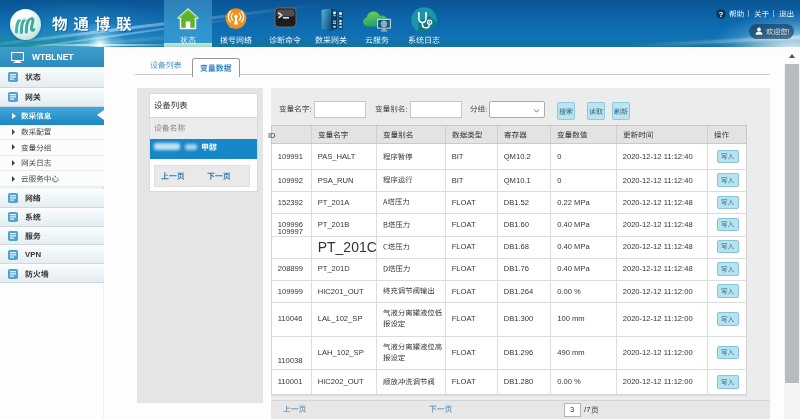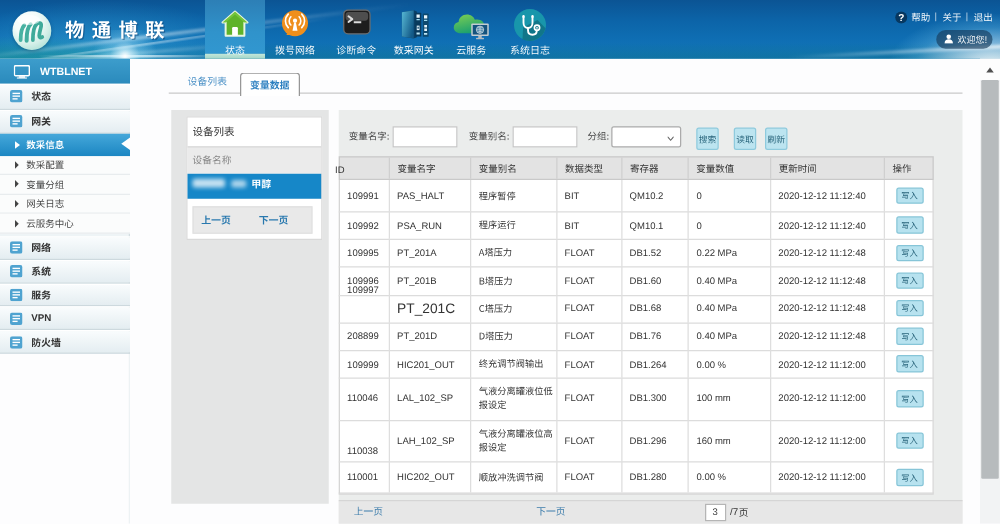--- a/index.html
+++ b/index.html
@@ -533,21 +533,21 @@
 <div class="abs" style="left:557.2px;top:169.0px;height:22.2px;display:flex;align-items:center;font-size:7.6px;color:#333">0</div>
 <div class="abs" style="left:615.7px;top:169.0px;width:1px;height:22.2px;background:#dedede"></div>
 <div class="abs" style="left:622.7px;top:169.0px;height:22.2px;display:flex;align-items:center;font-size:7.6px;color:#333">2020-12-12 11:12:40</div>
 <div class="abs" style="left:706.9px;top:169.0px;width:1px;height:22.2px;background:#dedede"></div>
 <div class="abs ctr" style="left:716.9px;top:173.3px;width:22px;height:13.5px;background:#b7e2ef;border:1px solid #86c5d8;border-radius:2px">
     <svg width="13.2" height="6.6" viewBox="0 -5.81 13.2 6.6" style="display:block;overflow:visible">
       <path d="M0.5 -5.2V-3.9H1V-4.7H5.6V-3.9H6.1V-5.2ZM0.6 -1.4V-0.9H4.3V-1.4ZM2 -4.6C1.8 -3.8 1.6 -2.7 1.4 -2.1H4.9C4.8 -0.8 4.6 -0.2 4.5 -0.1C4.4 -0 4.3 0 4.2 0C4 0 3.5 -0 3.1 -0C3.2 0.1 3.2 0.3 3.2 0.4C3.7 0.4 4.1 0.5 4.3 0.4C4.6 0.4 4.7 0.4 4.9 0.2C5.1 -0 5.3 -0.7 5.4 -2.3C5.4 -2.4 5.5 -2.6 5.5 -2.6H2L2.2 -3.4H5.3V-3.8H2.3L2.5 -4.5Z M8.5 -5C9 -4.7 9.3 -4.3 9.6 -3.9C9.2 -2 8.4 -0.7 6.9 0.1C7 0.2 7.2 0.4 7.3 0.5C8.7 -0.3 9.5 -1.5 10 -3.2C10.7 -1.9 11.2 -0.4 12.7 0.5C12.7 0.3 12.9 0 13 -0.1C10.8 -1.4 11 -3.9 8.9 -5.4Z" fill="#27637a"></path>
     </svg>
   </div>
 <div class="abs" style="left:270.7px;top:213.4px;width:476.4px;height:1px;background:#dcdcdc"></div>
-<div class="abs" style="left:277.7px;top:191.2px;height:22.2px;display:flex;align-items:center;font-size:7.6px;color:#333">109995</div>
+<div class="abs" style="left:277.7px;top:191.2px;height:22.2px;display:flex;align-items:center;font-size:7.6px;color:#333">152392</div>
 <div class="abs" style="left:310.7px;top:191.2px;width:1px;height:22.2px;background:#dedede"></div>
 <div class="abs" style="left:317.7px;top:191.2px;height:22.2px;display:flex;align-items:center;font-size:7.6px;color:#333">PT_201A</div>
 <div class="abs" style="left:375.7px;top:191.2px;width:1px;height:22.2px;background:#dedede"></div>
 <div class="abs" style="left:382.7px;top:198.4px">
     <svg width="26.7" height="7.4" viewBox="0 -6.51 26.7 7.4" style="display:block;overflow:visible">
       <path d="M0 0H0.7L1.2 -1.7H3.2L3.7 0H4.5L2.6 -5.4H1.9ZM1.4 -2.2 1.7 -3C1.9 -3.6 2 -4.2 2.2 -4.9H2.2C2.4 -4.2 2.6 -3.6 2.8 -3L3.1 -2.2Z M8.1 -2.9V-2.4H10.4V-2.9ZM10 -6.2V-5.5H8.5V-6.2H8V-5.5H6.9V-5H8V-4.2H8.5V-5H10V-4.2H10.5V-5H11.6V-5.5H10.5V-6.2ZM7.6 -1.8V0.6H8.1V0.3H10.4V0.6H11V-1.8ZM8.1 -0.2V-1.4H10.4V-0.2ZM4.8 -1 5 -0.4C5.6 -0.6 6.4 -1 7.1 -1.3L7 -1.8L6.3 -1.5V-3.9H7V-4.4H6.3V-6.1H5.7V-4.4H4.9V-3.9H5.7V-1.3C5.4 -1.2 5 -1 4.8 -1ZM9.1 -4.6C8.6 -3.9 7.6 -3.2 6.6 -2.8C6.7 -2.7 6.9 -2.5 7 -2.4C7.8 -2.8 8.6 -3.3 9.1 -3.9C9.7 -3.4 10.6 -2.8 11.3 -2.4C11.4 -2.6 11.6 -2.8 11.7 -2.9C10.9 -3.2 10 -3.8 9.4 -4.2L9.6 -4.4Z M17 -2C17.4 -1.7 17.8 -1.2 18 -0.8L18.4 -1.2C18.2 -1.5 17.8 -1.9 17.4 -2.3ZM12.8 -5.9V-3.5C12.8 -2.3 12.7 -0.8 12.1 0.3C12.3 0.3 12.5 0.5 12.6 0.6C13.2 -0.6 13.3 -2.3 13.3 -3.5V-5.3H19V-5.9ZM15.8 -4.9V-3.3H13.8V-2.8H15.8V-0.3H13.3V0.3H18.9V-0.3H16.4V-2.8H18.6V-3.3H16.4V-4.9Z M22.3 -6.2V-4.9V-4.6H19.9V-4H22.3C22.2 -2.6 21.7 -1 19.7 0.2C19.8 0.3 20 0.5 20.1 0.6C22.3 -0.7 22.8 -2.5 22.9 -4H25.4C25.3 -1.4 25.1 -0.4 24.8 -0.1C24.8 -0 24.7 0 24.5 0C24.3 0 23.8 -0 23.3 -0.1C23.4 0.1 23.5 0.4 23.5 0.5C24 0.5 24.5 0.6 24.7 0.5C25 0.5 25.2 0.5 25.3 0.2C25.7 -0.1 25.8 -1.2 26 -4.3C26 -4.4 26 -4.6 26 -4.6H22.9V-4.9V-6.2Z" fill="#333333"></path>
     </svg>
   </div>
 <div class="abs" style="left:444.7px;top:191.2px;width:1px;height:22.2px;background:#dedede"></div>
 <div class="abs" style="left:451.7px;top:191.2px;height:22.2px;display:flex;align-items:center;font-size:7.6px;color:#333">FLOAT</div>
@@ -583,21 +583,21 @@
 <div class="abs" style="left:622.7px;top:213.4px;height:22.2px;display:flex;align-items:center;font-size:7.6px;color:#333">2020-12-12 11:12:48</div>
 <div class="abs" style="left:706.9px;top:213.4px;width:1px;height:22.2px;background:#dedede"></div>
 <div class="abs ctr" style="left:716.9px;top:217.7px;width:22px;height:13.5px;background:#b7e2ef;border:1px solid #86c5d8;border-radius:2px">
     <svg width="13.2" height="6.6" viewBox="0 -5.81 13.2 6.6" style="display:block;overflow:visible">
       <path d="M0.5 -5.2V-3.9H1V-4.7H5.6V-3.9H6.1V-5.2ZM0.6 -1.4V-0.9H4.3V-1.4ZM2 -4.6C1.8 -3.8 1.6 -2.7 1.4 -2.1H4.9C4.8 -0.8 4.6 -0.2 4.5 -0.1C4.4 -0 4.3 0 4.2 0C4 0 3.5 -0 3.1 -0C3.2 0.1 3.2 0.3 3.2 0.4C3.7 0.4 4.1 0.5 4.3 0.4C4.6 0.4 4.7 0.4 4.9 0.2C5.1 -0 5.3 -0.7 5.4 -2.3C5.4 -2.4 5.5 -2.6 5.5 -2.6H2L2.2 -3.4H5.3V-3.8H2.3L2.5 -4.5Z M8.5 -5C9 -4.7 9.3 -4.3 9.6 -3.9C9.2 -2 8.4 -0.7 6.9 0.1C7 0.2 7.2 0.4 7.3 0.5C8.7 -0.3 9.5 -1.5 10 -3.2C10.7 -1.9 11.2 -0.4 12.7 0.5C12.7 0.3 12.9 0 13 -0.1C10.8 -1.4 11 -3.9 8.9 -5.4Z" fill="#27637a"></path>
     </svg>
   </div>
 <div class="abs" style="left:270.7px;top:257.8px;width:476.4px;height:1px;background:#dcdcdc"></div>
 <div class="abs" style="left:277.7px;top:220px;height:22.2px;display:flex;align-items:center;font-size:7.6px;color:#333">109997</div>
 <div class="abs" style="left:310.7px;top:235.6px;width:1px;height:22.2px;background:#dedede"></div>
-<div class="abs" style="left:317.7px;top:235.6px;height:22.2px;display:flex;align-items:center;font-size:11px;color:#333">PT_201C</div>
+<div class="abs" style="left:317.7px;top:235.6px;height:22.2px;display:flex;align-items:center;font-size:14px;color:#333">PT_201C</div>
 <div class="abs" style="left:375.7px;top:235.6px;width:1px;height:22.2px;background:#dedede"></div>
 <div class="abs" style="left:382.7px;top:242.8px">
     <svg width="26.9" height="7.4" viewBox="0 -6.51 26.9 7.4" style="display:block;overflow:visible">
       <path d="M2.8 0.1C3.5 0.1 4 -0.2 4.5 -0.7L4.1 -1.1C3.7 -0.7 3.3 -0.5 2.8 -0.5C1.8 -0.5 1.1 -1.4 1.1 -2.7C1.1 -4.1 1.8 -4.9 2.8 -4.9C3.3 -4.9 3.7 -4.7 4 -4.4L4.3 -4.9C4 -5.2 3.5 -5.5 2.8 -5.5C1.5 -5.5 0.4 -4.5 0.4 -2.7C0.4 -0.9 1.4 0.1 2.8 0.1Z M8.3 -2.9V-2.4H10.7V-2.9ZM10.2 -6.2V-5.5H8.7V-6.2H8.2V-5.5H7.1V-5H8.2V-4.2H8.7V-5H10.2V-4.2H10.7V-5H11.8V-5.5H10.7V-6.2ZM7.8 -1.8V0.6H8.3V0.3H10.6V0.6H11.2V-1.8ZM8.3 -0.2V-1.4H10.6V-0.2ZM5 -1 5.2 -0.4C5.8 -0.6 6.6 -1 7.3 -1.3L7.2 -1.8L6.5 -1.5V-3.9H7.2V-4.4H6.5V-6.1H5.9V-4.4H5.1V-3.9H5.9V-1.3C5.6 -1.2 5.3 -1 5 -1ZM9.3 -4.6C8.8 -3.9 7.8 -3.2 6.8 -2.8C6.9 -2.7 7.1 -2.5 7.2 -2.4C8 -2.8 8.8 -3.3 9.4 -3.9C9.9 -3.4 10.8 -2.8 11.6 -2.4C11.6 -2.6 11.8 -2.8 11.9 -2.9C11.1 -3.2 10.2 -3.8 9.7 -4.2L9.8 -4.4Z M17.2 -2C17.6 -1.7 18 -1.2 18.2 -0.8L18.7 -1.2C18.4 -1.5 18 -1.9 17.6 -2.3ZM13 -5.9V-3.5C13 -2.3 12.9 -0.8 12.4 0.3C12.5 0.3 12.7 0.5 12.8 0.6C13.4 -0.6 13.5 -2.3 13.5 -3.5V-5.3H19.2V-5.9ZM16.1 -4.9V-3.3H14V-2.8H16.1V-0.3H13.5V0.3H19.2V-0.3H16.6V-2.8H18.8V-3.3H16.6V-4.9Z M22.6 -6.2V-4.9V-4.6H20.1V-4H22.5C22.4 -2.6 21.9 -1 19.9 0.2C20.1 0.3 20.3 0.5 20.3 0.6C22.5 -0.7 23 -2.5 23.1 -4H25.6C25.5 -1.4 25.3 -0.4 25.1 -0.1C25 -0 24.9 0 24.7 0C24.5 0 24.1 -0 23.6 -0.1C23.7 0.1 23.7 0.4 23.7 0.5C24.2 0.5 24.7 0.6 24.9 0.5C25.2 0.5 25.4 0.5 25.6 0.2C25.9 -0.1 26 -1.2 26.2 -4.3C26.2 -4.4 26.2 -4.6 26.2 -4.6H23.1V-4.9V-6.2Z" fill="#333333"></path>
     </svg>
   </div>
 <div class="abs" style="left:444.7px;top:235.6px;width:1px;height:22.2px;background:#dedede"></div>
 <div class="abs" style="left:451.7px;top:235.6px;height:22.2px;display:flex;align-items:center;font-size:7.6px;color:#333">FLOAT</div>
 <div class="abs" style="left:496.7px;top:235.6px;width:1px;height:22.2px;background:#dedede"></div>
 <div class="abs" style="left:503.7px;top:235.6px;height:22.2px;display:flex;align-items:center;font-size:7.6px;color:#333">DB1.68</div>
@@ -699,21 +699,21 @@
     <div style="height:3.5px"></div>
     <svg width="22.2" height="7.4" viewBox="0 -6.51 22.2 7.4" style="display:block;overflow:visible">
       <path d="M3.1 -6V0.6H3.7V-2.9H3.9C4.2 -2.1 4.6 -1.4 5.1 -0.8C4.7 -0.4 4.2 -0.1 3.7 0.2C3.9 0.3 4 0.5 4.1 0.6C4.6 0.3 5 -0 5.4 -0.4C5.8 0 6.3 0.3 6.7 0.6C6.8 0.4 7 0.2 7.1 0.1C6.6 -0.1 6.2 -0.4 5.8 -0.8C6.3 -1.6 6.7 -2.4 6.9 -3.3L6.5 -3.4L6.4 -3.4H3.7V-5.4H6C6 -4.8 6 -4.5 5.9 -4.4C5.8 -4.3 5.7 -4.3 5.6 -4.3C5.4 -4.3 4.9 -4.3 4.5 -4.4C4.5 -4.3 4.6 -4.1 4.6 -3.9C5.1 -3.9 5.6 -3.9 5.8 -3.9C6.1 -3.9 6.2 -4 6.3 -4.1C6.5 -4.3 6.6 -4.7 6.6 -5.7C6.6 -5.8 6.6 -6 6.6 -6ZM4.4 -2.9H6.2C6 -2.3 5.8 -1.8 5.4 -1.3C5 -1.7 4.7 -2.3 4.4 -2.9ZM1.4 -6.2V-4.7H0.3V-4.2H1.4V-2.6L0.2 -2.3L0.4 -1.7L1.4 -2V-0.1C1.4 0 1.4 0.1 1.2 0.1C1.1 0.1 0.7 0.1 0.3 0.1C0.4 0.2 0.5 0.4 0.5 0.6C1.1 0.6 1.4 0.6 1.7 0.5C1.9 0.4 2 0.2 2 -0.1V-2.2L2.9 -2.5L2.8 -3L2 -2.8V-4.2H2.8V-4.7H2V-6.2Z M8.3 -5.7C8.7 -5.4 9.2 -4.9 9.4 -4.6L9.8 -5C9.6 -5.3 9.1 -5.8 8.7 -6.1ZM7.7 -3.9V-3.4H8.8V-0.7C8.8 -0.4 8.5 -0.1 8.4 -0C8.5 0.1 8.6 0.3 8.7 0.4C8.8 0.3 9 0.1 10.3 -0.8C10.3 -0.9 10.2 -1.1 10.1 -1.3L9.3 -0.7V-3.9ZM11 -5.9V-5.1C11 -4.6 10.9 -4 9.9 -3.5C10 -3.4 10.2 -3.2 10.3 -3.1C11.3 -3.6 11.6 -4.4 11.6 -5.1V-5.4H12.9V-4.2C12.9 -3.7 13 -3.5 13.5 -3.5C13.6 -3.5 13.9 -3.5 14 -3.5C14.2 -3.5 14.3 -3.5 14.4 -3.5C14.4 -3.6 14.4 -3.8 14.4 -4C14.3 -4 14.1 -4 14 -4C13.9 -4 13.6 -4 13.5 -4C13.4 -4 13.4 -4 13.4 -4.2V-5.9ZM13.4 -2.4C13.1 -1.8 12.7 -1.3 12.2 -1C11.7 -1.4 11.3 -1.9 11 -2.4ZM10.2 -2.9V-2.4H10.6L10.5 -2.4C10.8 -1.7 11.2 -1.1 11.8 -0.6C11.2 -0.3 10.6 -0 9.9 0.1C10 0.2 10.1 0.5 10.2 0.6C10.9 0.4 11.6 0.1 12.2 -0.3C12.8 0.1 13.4 0.4 14.2 0.6C14.3 0.5 14.4 0.2 14.5 0.1C13.8 -0 13.2 -0.3 12.6 -0.6C13.3 -1.2 13.8 -1.9 14.1 -2.8L13.7 -3L13.6 -2.9Z M16.5 -2.8C16.3 -1.5 15.9 -0.4 15.1 0.2C15.2 0.3 15.4 0.5 15.5 0.6C16 0.2 16.4 -0.4 16.6 -1.1C17.3 0.2 18.4 0.5 20 0.5H21.7C21.7 0.3 21.8 0 21.9 -0.1C21.5 -0.1 20.3 -0.1 20 -0.1C19.6 -0.1 19.2 -0.1 18.8 -0.2V-1.7H21V-2.2H18.8V-3.4H20.7V-3.9H16.4V-3.4H18.2V-0.3C17.6 -0.6 17.1 -1 16.8 -1.8C16.9 -2.1 17 -2.4 17 -2.7ZM18 -6.1C18.1 -5.9 18.2 -5.6 18.3 -5.4H15.4V-3.8H16V-4.9H21V-3.8H21.6V-5.4H18.9C18.9 -5.6 18.7 -6 18.5 -6.3Z" fill="#333333"></path>
     </svg>
   </div>
 <div class="abs" style="left:444.7px;top:335.7px;width:1px;height:33.5px;background:#dedede"></div>
 <div class="abs" style="left:451.7px;top:335.7px;height:33.5px;display:flex;align-items:center;font-size:7.6px;color:#333">FLOAT</div>
 <div class="abs" style="left:496.7px;top:335.7px;width:1px;height:33.5px;background:#dedede"></div>
 <div class="abs" style="left:503.7px;top:335.7px;height:33.5px;display:flex;align-items:center;font-size:7.6px;color:#333">DB1.296</div>
 <div class="abs" style="left:550.2px;top:335.7px;width:1px;height:33.5px;background:#dedede"></div>
-<div class="abs" style="left:557.2px;top:335.7px;height:33.5px;display:flex;align-items:center;font-size:7.6px;color:#333">160 mm</div>
+<div class="abs" style="left:557.2px;top:335.7px;height:33.5px;display:flex;align-items:center;font-size:7.6px;color:#333">490 mm</div>
 <div class="abs" style="left:615.7px;top:335.7px;width:1px;height:33.5px;background:#dedede"></div>
 <div class="abs" style="left:622.7px;top:335.7px;height:33.5px;display:flex;align-items:center;font-size:7.6px;color:#333">2020-12-12 11:12:00</div>
 <div class="abs" style="left:706.9px;top:335.7px;width:1px;height:33.5px;background:#dedede"></div>
 <div class="abs ctr" style="left:716.9px;top:345.7px;width:22px;height:13.5px;background:#b7e2ef;border:1px solid #86c5d8;border-radius:2px">
     <svg width="13.2" height="6.6" viewBox="0 -5.81 13.2 6.6" style="display:block;overflow:visible">
       <path d="M0.5 -5.2V-3.9H1V-4.7H5.6V-3.9H6.1V-5.2ZM0.6 -1.4V-0.9H4.3V-1.4ZM2 -4.6C1.8 -3.8 1.6 -2.7 1.4 -2.1H4.9C4.8 -0.8 4.6 -0.2 4.5 -0.1C4.4 -0 4.3 0 4.2 0C4 0 3.5 -0 3.1 -0C3.2 0.1 3.2 0.3 3.2 0.4C3.7 0.4 4.1 0.5 4.3 0.4C4.6 0.4 4.7 0.4 4.9 0.2C5.1 -0 5.3 -0.7 5.4 -2.3C5.4 -2.4 5.5 -2.6 5.5 -2.6H2L2.2 -3.4H5.3V-3.8H2.3L2.5 -4.5Z M8.5 -5C9 -4.7 9.3 -4.3 9.6 -3.9C9.2 -2 8.4 -0.7 6.9 0.1C7 0.2 7.2 0.4 7.3 0.5C8.7 -0.3 9.5 -1.5 10 -3.2C10.7 -1.9 11.2 -0.4 12.7 0.5C12.7 0.3 12.9 0 13 -0.1C10.8 -1.4 11 -3.9 8.9 -5.4Z" fill="#27637a"></path>
     </svg>
   </div>
 <div class="abs" style="left:270.7px;top:394.5px;width:476.4px;height:1px;background:#dcdcdc"></div>
 <div class="abs" style="left:277.7px;top:369.2px;height:25.3px;display:flex;align-items:center;font-size:7.6px;color:#333">110001</div>

